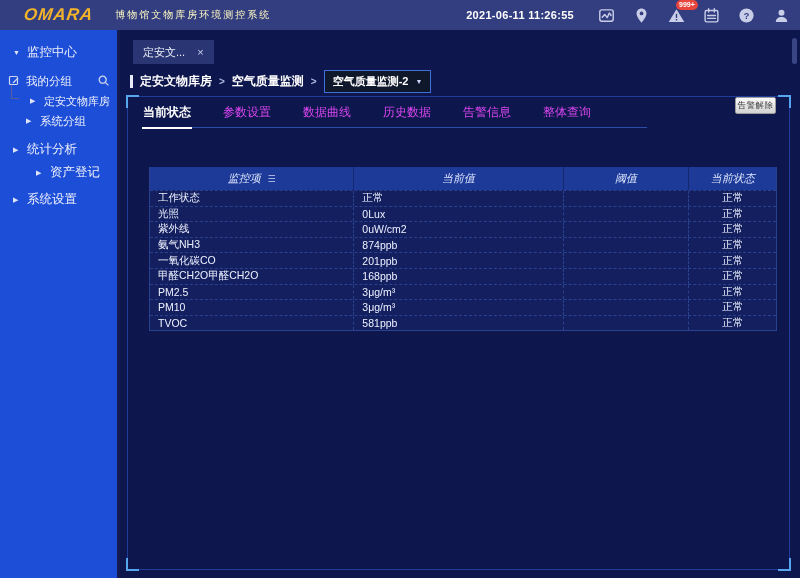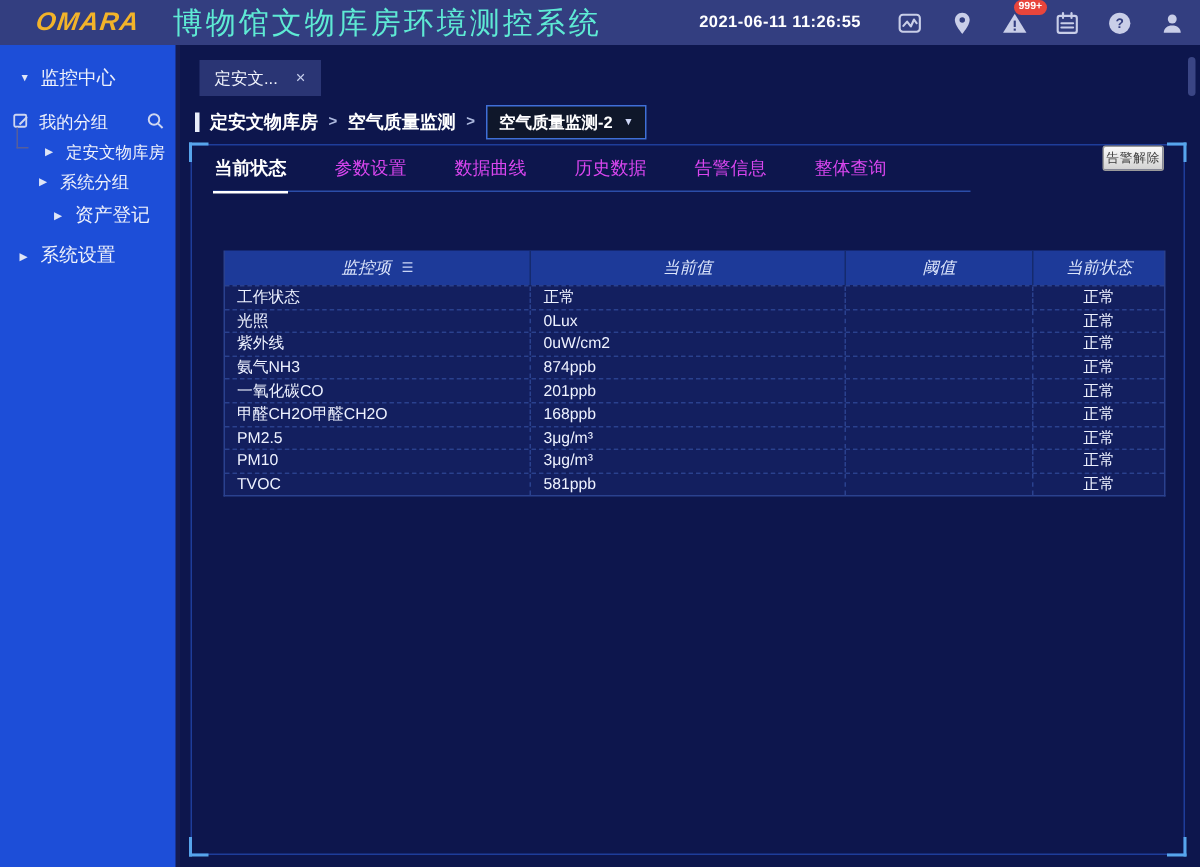--- a/index.html
+++ b/index.html
@@ -2,21 +2,21 @@
 <html><head>
 <meta charset="utf-8">
 <style>
   * { margin:0; padding:0; box-sizing:border-box; }
   html,body { width:800px; height:578px; overflow:hidden; }
   body { font-family:"Liberation Sans","DejaVu Sans",sans-serif; background:#0d164d; position:relative; color:#fff; }
 
   
   .hdr { position:absolute; top:0; left:0; width:800px; height:30px; background:#333e80; display:flex; align-items:center; z-index:10; }
   .logo { margin-left:24px; color:#f2b32a; font-size:17px; font-weight:800; font-style:italic; letter-spacing:1px; transform:skewX(-8deg); }
-  .app-title { margin-left:22px; font-size:20px; letter-spacing:2px; color:#5eead4; }
+  .app-title { margin-left:22px; font-size:10px; letter-spacing:2px; color:#fef9c3; }
   .hdr-right { margin-left:auto; display:flex; align-items:center; gap:17px; margin-right:10px; }
   .datetime { font-size:11px; font-weight:600; color:#fff; margin-right:6px; letter-spacing:0.3px; }
   .hicon { width:18px; height:18px; position:relative; display:flex; align-items:center; justify-content:center; cursor:pointer; }
   .hicon svg { width:17px; height:17px; }
   .badge { position:absolute; top:-6px; left:9px; background:#e8453c; color:#fff; font-size:7px; font-weight:700; padding:1px 3px; border-radius:6px; line-height:1.1; white-space:nowrap; }
 
   
   .sidebar { position:absolute; top:30px; left:0; width:120px; height:548px; background:#1d4ed8; border-right:3px solid #151b50; padding-top:12px; }
   .snav { display:flex; align-items:center; color:#eef1fb; cursor:pointer; }
   .caret { font-size:7px; color:#dfe5f6; margin-right:6px; width:8px; display:inline-block; }
@@ -154,20 +154,24 @@
   </div>
   <div class="snav lvl3">
     <span class="guide"></span>
     <span class="caret">▶</span>
     <span>定安文物库房</span>
   </div>
   <div class="snav lvl2">
     <span class="caret">▶</span>
     <span>系统分组</span>
   </div>
+  <div class="snav lvl1 gap-top">
+    <span class="caret">▶</span>
+    <span>统计分析</span>
+  </div>
   <div class="snav lvl1" style="margin-top:2px;margin-left:23px;">
     <span class="caret">▶</span>
     <span>资产登记</span>
   </div>
   <div class="snav lvl1" style="margin-top:6px;">
     <span class="caret">▶</span>
     <span>系统设置</span>
   </div>
 </div>
 

